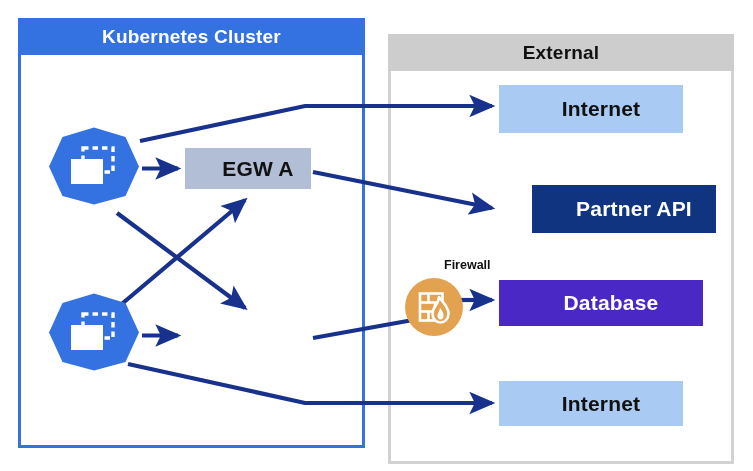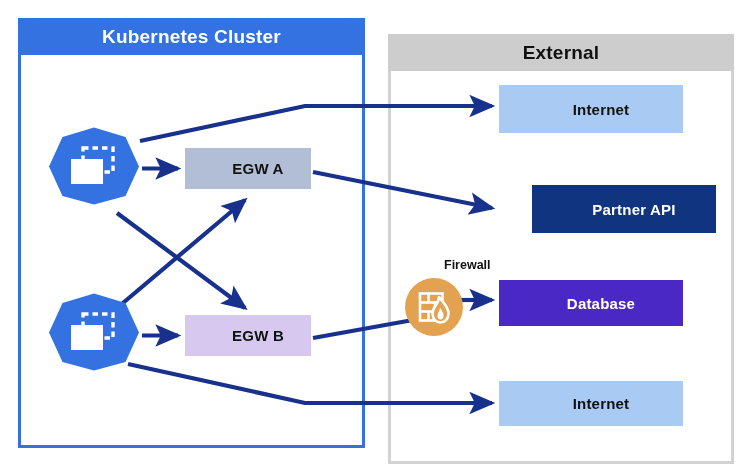--- a/index.html
+++ b/index.html
@@ -63,21 +63,21 @@
   }
 
   
   .node {
     position: absolute;
     box-sizing: border-box;
     display: flex;
     align-items: center;
     justify-content: center;
     font-weight: bold;
-    font-size: 15px;
+    font-size: 21px;
     letter-spacing: 0.2px;
     z-index: 6;
     padding-left: 20px;
   }
   .node-egw-a {
     left: 185px; top: 148px;
     width: 126px; height: 41px;
     background: #b2bed5;
     color: #111111;
   }
@@ -95,21 +95,21 @@
   }
   .node-partner-api {
     left: 499px; top: 185px;
     width: 184px; height: 48px;
     background: #10347f;
     color: #ffffff;
     margin-left: 33px;
   }
   .node-database {
     left: 499px; top: 280px;
-    width: 184px; height: 46px;
+    width: 204px; height: 46px;
     background: #4a28c6;
     color: #ffffff;
   }
   .node-internet-bottom {
     left: 499px; top: 381px;
     width: 184px; height: 45px;
     background: #a9caf2;
     color: #111111;
   }
 
@@ -198,21 +198,20 @@
 
   <div class="pod-icon pod-b">
     <svg viewBox="0 0 94 80" width="94" height="80">
       <path d="M47 1.5 L78.5 11 L92 40.5 L78.5 70 L47 78.5 L15.5 70 L2 40.5 L15.5 11 Z" fill="#3372e0"></path>
       <rect x="36" y="22" width="30" height="24" fill="none" stroke="#ffffff" stroke-width="3.4" stroke-dasharray="5.5,4"></rect>
       <rect x="24" y="33" width="32" height="25" fill="#ffffff"></rect>
     </svg>
   </div>
 
   <div class="node node-egw-a">EGW A</div>
-  <div class="node node-egw-b">EGW B</div>
 
   <div class="node node-internet-top">Internet</div>
   <div class="node node-partner-api">Partner API</div>
   <div class="node node-database">Database</div>
   <div class="node node-internet-bottom">Internet</div>
 
   <div class="firewall-label">Firewall</div>
   <div class="firewall-icon">
     <svg viewBox="0 0 58 58" width="58" height="58">
       <circle cx="29" cy="29" r="29" fill="#e2a24f"></circle>

